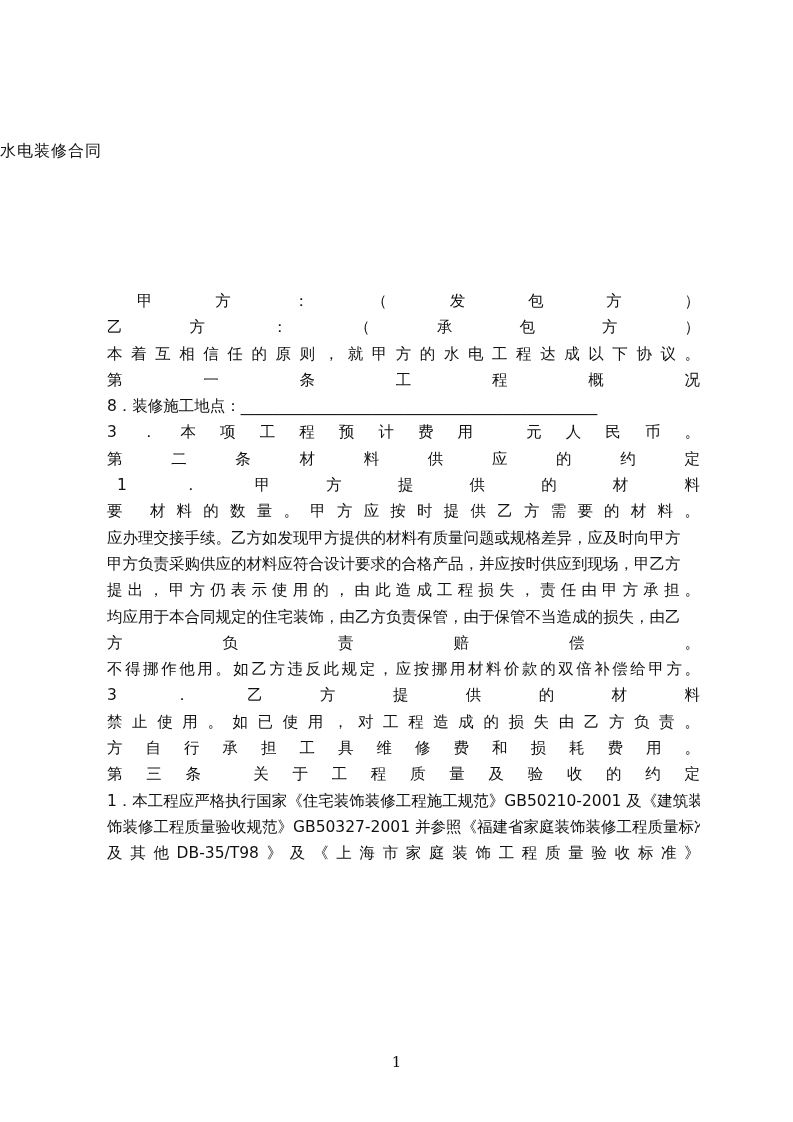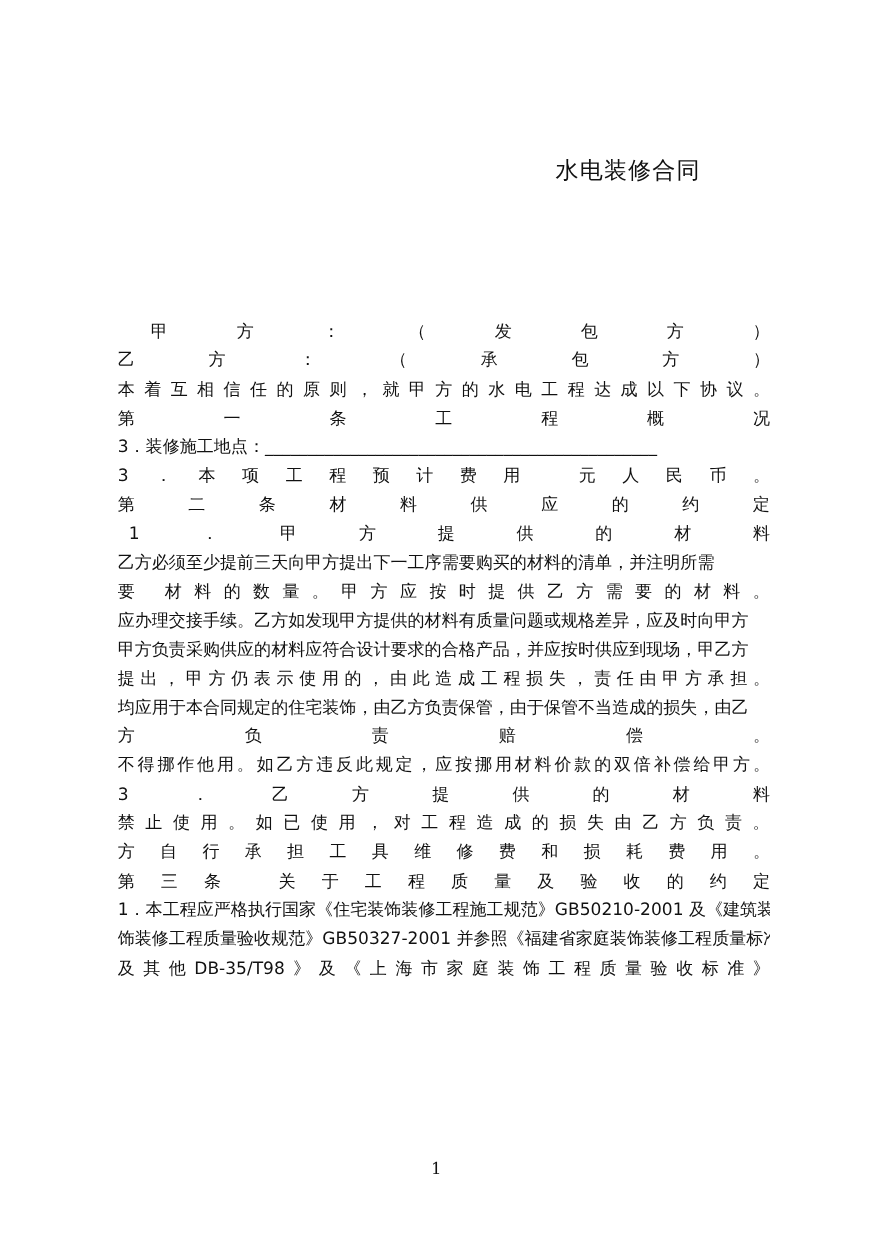--- a/index.html
+++ b/index.html
@@ -1,19 +1,19 @@
 <!DOCTYPE html>
 <html><head>
 <meta charset="utf-8">
 <style>
   html, body { margin: 0; padding: 0; background: #ffffff; }
   body { width: 793px; height: 1122px; position: relative; overflow: hidden;
          font-family: "DejaVu Sans", "Liberation Sans", sans-serif; color: #111; }
-  .title { position: absolute; top: 141px; left: 0; width: 637px; text-align: right;
-           font-size: 21px; letter-spacing: 1px; }
+  .title { position: absolute; top: 141px; left: 0; width: 637px; text-align: left;
+           font-size: 16px; letter-spacing: 1px; }
   .body { position: absolute; top: 288px; left: 107px; width: 593px; }
   .line { height: 26.3px; line-height: 26.3px; font-size: 15.5px; white-space: nowrap;
           display: flex; justify-content: space-between; overflow: hidden; }
   .line.left { justify-content: flex-start; }
   .line span { display: inline-block; }
   .line.indent { padding-left: 30px; }
   .line.indent2 { padding-left: 10px; }
   .page-num { position: absolute; top: 1053px; left: 0; width: 793px; text-align: center;
               font-family: "DejaVu Serif", "Liberation Serif", serif; font-size: 15px; }
 </style>
@@ -72,21 +72,21 @@
     </div>
     <div class="line ">
       <span>第</span>
       <span>一</span>
       <span>条</span>
       <span>工</span>
       <span>程</span>
       <span>概</span>
       <span>况</span>
     </div>
-    <div class="line left">3．装修施工地点：______________________________________________</div>
+    <div class="line left">8．装修施工地点：______________________________________________</div>
     <div class="line ">
       <span>3</span>
       <span>．</span>
       <span>本</span>
       <span>项</span>
       <span>工</span>
       <span>程</span>
       <span>预</span>
       <span>计</span>
       <span>费</span>
@@ -114,21 +114,20 @@
       <span>1</span>
       <span>．</span>
       <span>甲</span>
       <span>方</span>
       <span>提</span>
       <span>供</span>
       <span>的</span>
       <span>材</span>
       <span>料</span>
     </div>
-    <div class="line left">乙方必须至少提前三天向甲方提出下一工序需要购买的材料的清单，并注明所需</div>
     <div class="line ">
       <span>要</span>
       <span>&nbsp;</span>
       <span>材</span>
       <span>料</span>
       <span>的</span>
       <span>数</span>
       <span>量</span>
       <span>。</span>
       <span>甲</span>

